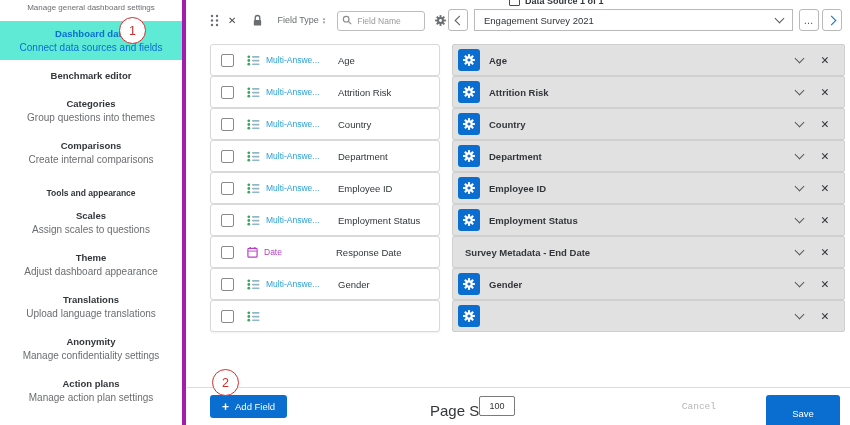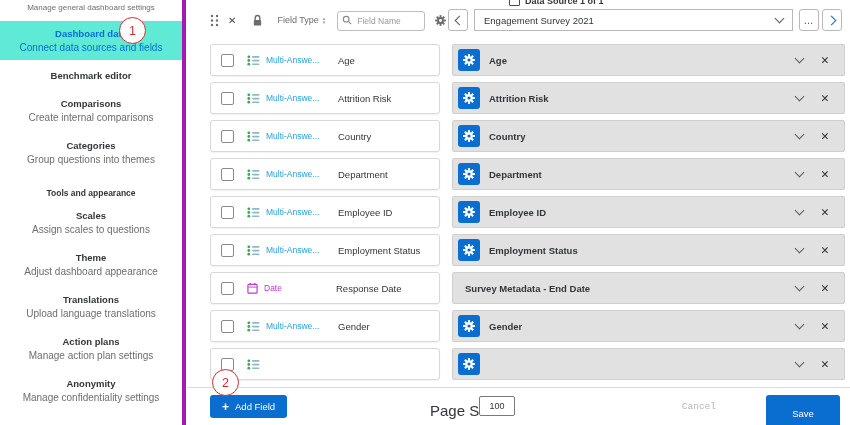--- a/index.html
+++ b/index.html
@@ -48,21 +48,21 @@
               border-radius:0; display:flex; align-items:center; justify-content:space-between; padding:0 9px;
               font-size:9.5px; color:#32363a; cursor:pointer; }
   .chev { width:6px; height:6px; border-right:1.4px solid #5a5a5a; border-bottom:1.4px solid #5a5a5a; display:inline-block; }
   .chev.down { transform:rotate(45deg); margin-top:-3px; }
   .chev.left { transform:rotate(135deg); margin-left:2px; }
   .chev.right { transform:rotate(-45deg); margin-right:2px; }
   .chev.blue { border-color:#0a6ed1; }
 
   
   .rows { position:absolute; top:44px; left:23px; right:5px; bottom:0; }
-  .row { display:flex; align-items:stretch; height:32px; margin-bottom:6px;border-radius:12px; }
+  .row { display:flex; align-items:stretch; height:32px; margin-bottom:0;border-radius:12px; }
   .fcard { width:230px; box-sizing:border-box; background:#fff; border:1px solid #d9d9d9; border-radius:3px;
            box-shadow:0 1px 2px rgba(0,0,0,.06); display:flex; align-items:center; padding-left:10px; }
   .cb { width:13px; height:13px; box-sizing:border-box; border:1px solid #8a8a8a; border-radius:2px; background:#fff;
         cursor:pointer; flex:none; }
   .ficon { margin-left:13px; flex:none; display:inline-flex; }
   .ftype { margin-left:6px; width:64px; font-size:8.5px; color:#2aa0d8; white-space:nowrap; overflow:hidden; flex:none; }
   .ftype.date { color:#b73dc8; }
   .fname { margin-left:8px; font-size:9.5px; color:#32363a; white-space:nowrap; }
   .rgap { width:12px; flex:none; }
   .rrow { flex:1; background:#e1e1e1; border:1px solid #cfcfcf; border-radius:2px; display:flex; align-items:center;
@@ -104,47 +104,47 @@
     <div class="sb-top">Manage general dashboard settings</div>
     <div id="sb-items">
         <div class="sb-item selected">
           <div class="t">Dashboard data</div>
           <div class="s">Connect data sources and fields</div>
         </div>
         <div class="sb-item">
           <div class="t">Benchmark editor</div>
         </div>
         <div class="sb-item">
+          <div class="t">Categories</div>
+          <div class="s">Group questions into themes</div>
+        </div>
+        <div class="sb-item">
           <div class="t">Comparisons</div>
           <div class="s">Create internal comparisons</div>
         </div>
-        <div class="sb-item">
-          <div class="t">Categories</div>
-          <div class="s">Group questions into themes</div>
-        </div>
         <div class="sb-header">Tools and appearance</div>
         <div class="sb-item">
           <div class="t">Scales</div>
           <div class="s">Assign scales to questions</div>
         </div>
         <div class="sb-item">
           <div class="t">Theme</div>
           <div class="s">Adjust dashboard appearance</div>
         </div>
         <div class="sb-item">
           <div class="t">Translations</div>
           <div class="s">Upload language translations</div>
         </div>
         <div class="sb-item">
+          <div class="t">Anonymity</div>
+          <div class="s">Manage confidentiality settings</div>
+        </div>
+        <div class="sb-item">
           <div class="t">Action plans</div>
           <div class="s">Manage action plan settings</div>
-        </div>
-        <div class="sb-item">
-          <div class="t">Anonymity</div>
-          <div class="s">Manage confidentiality settings</div>
         </div>
       </div>
   </aside>
 
   <div class="main">
 
     <div class="ds-header">
       <span class="ds-cb"></span>
       <span>Data Source 1 of 1</span>
     </div>

